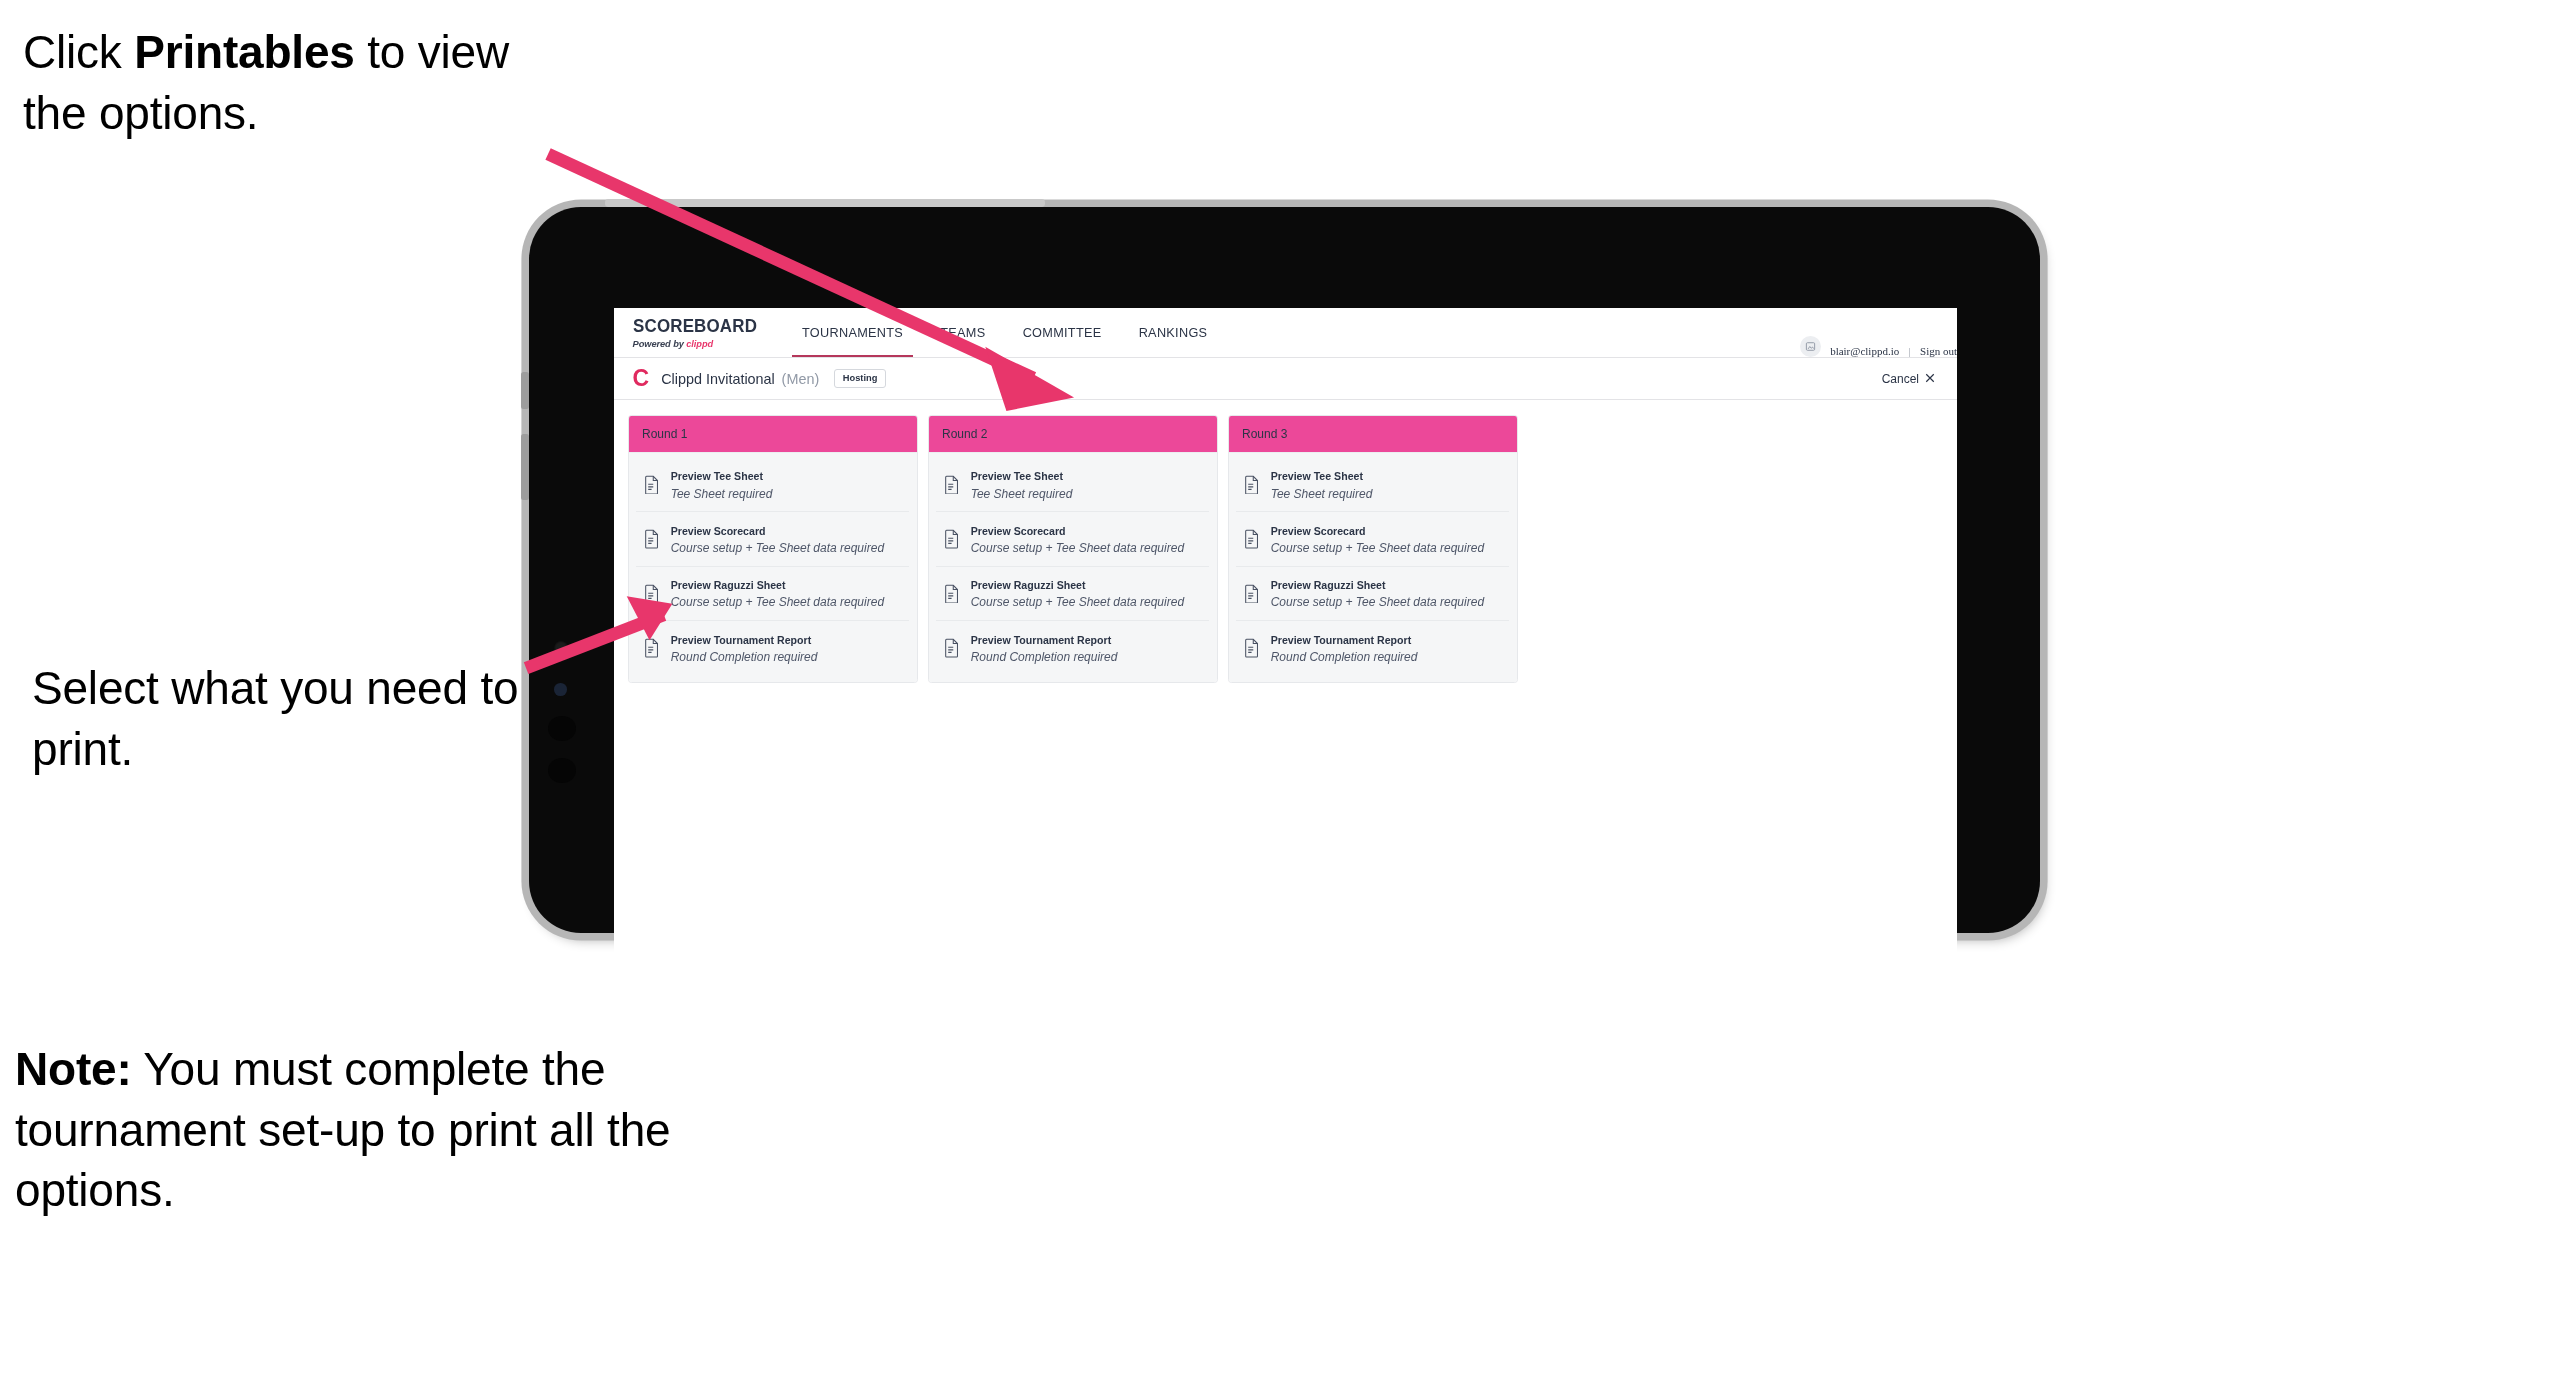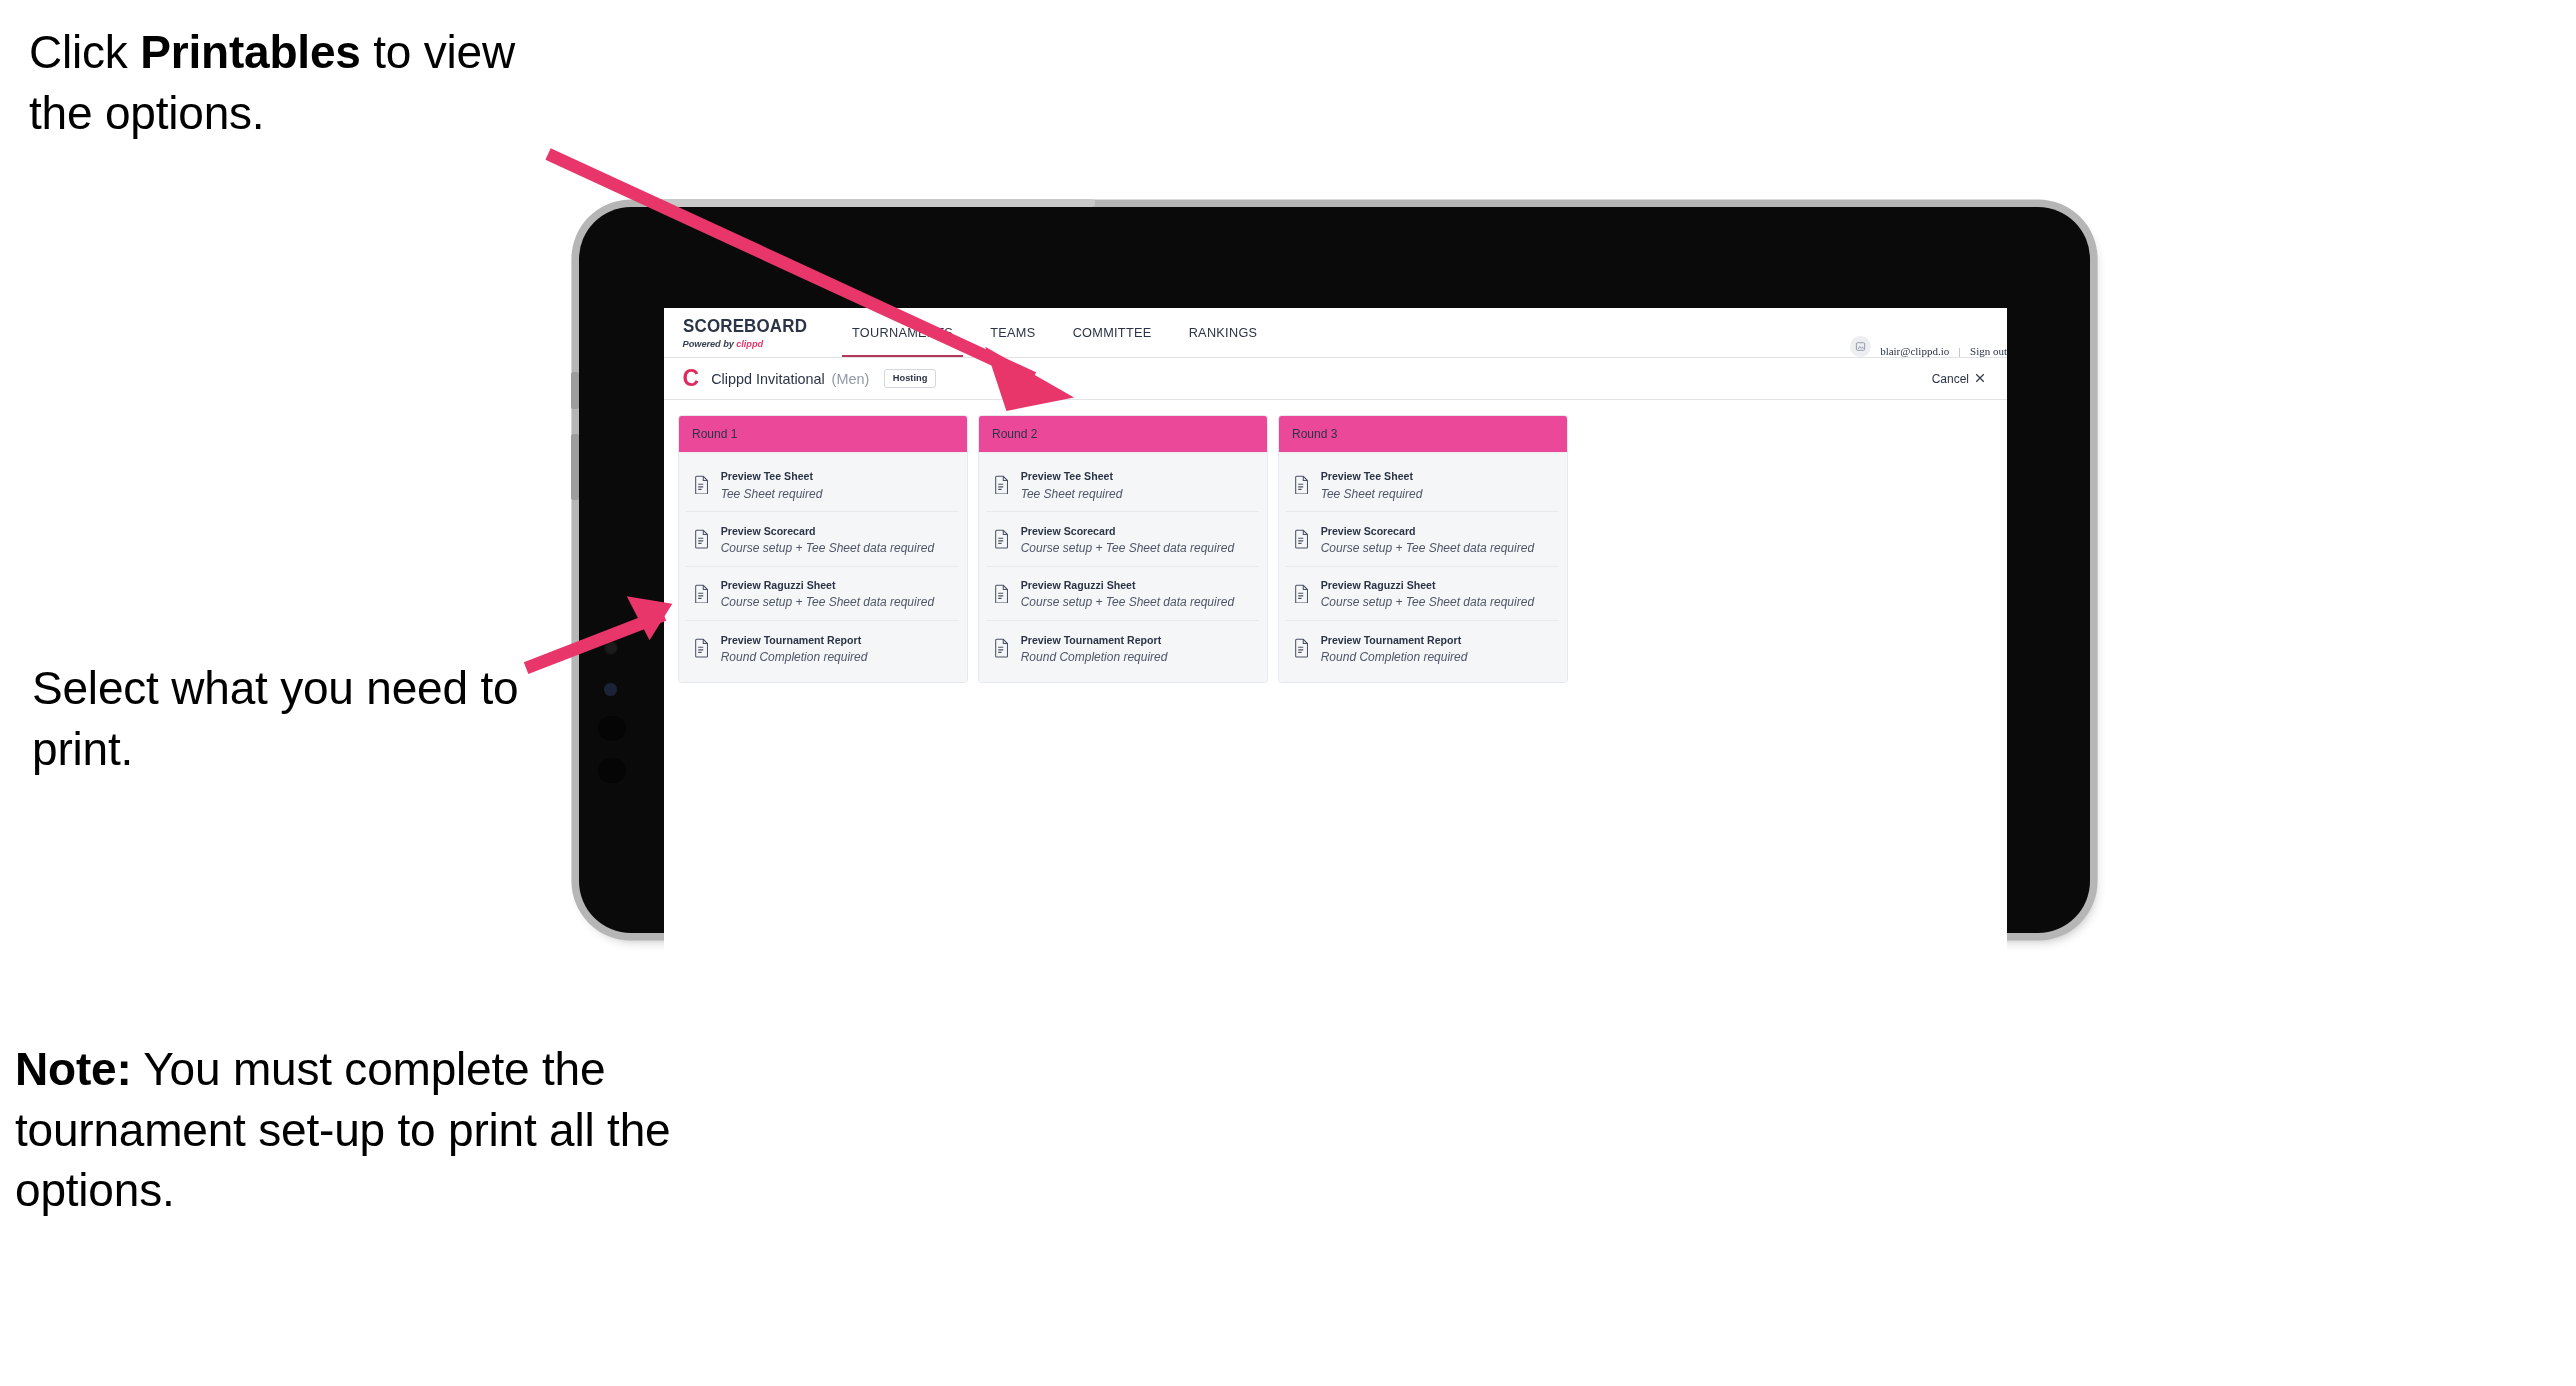--- a/index.html
+++ b/index.html
@@ -21,21 +21,21 @@
     position: absolute;
     color: #000000;
     font-family: "Liberation Sans", sans-serif;
     font-weight: 400;
     line-height: 1.32;
     letter-spacing: -0.2px;
   }
   .annot b { font-weight: 700; }
 
   #annot-click {
-    left: 29px;
+    left: 23px;
     top: 22px;
     width: 558px;
     font-size: 46px;
   }
   #annot-select {
     left: 32px;
     top: 658px;
     width: 524px;
     font-size: 46px;
   }
@@ -51,21 +51,21 @@
     position: absolute;
     left: 0; top: 0;
     width: 2576px;
     height: 1386px;
     pointer-events: none;
   }
 
   
   #tablet {
     position: absolute;
-    left: 579px;
+    left: 529px;
     top: 207px;
     width: 1511px;
     height: 726px;
     background: #0a0a0a;
     border-radius: 52px;
     box-shadow:
       0 0 0 7.6px #b6b6b6,
       3.4px 6.8px 12px rgba(0,0,0,0.30);
   }
   

